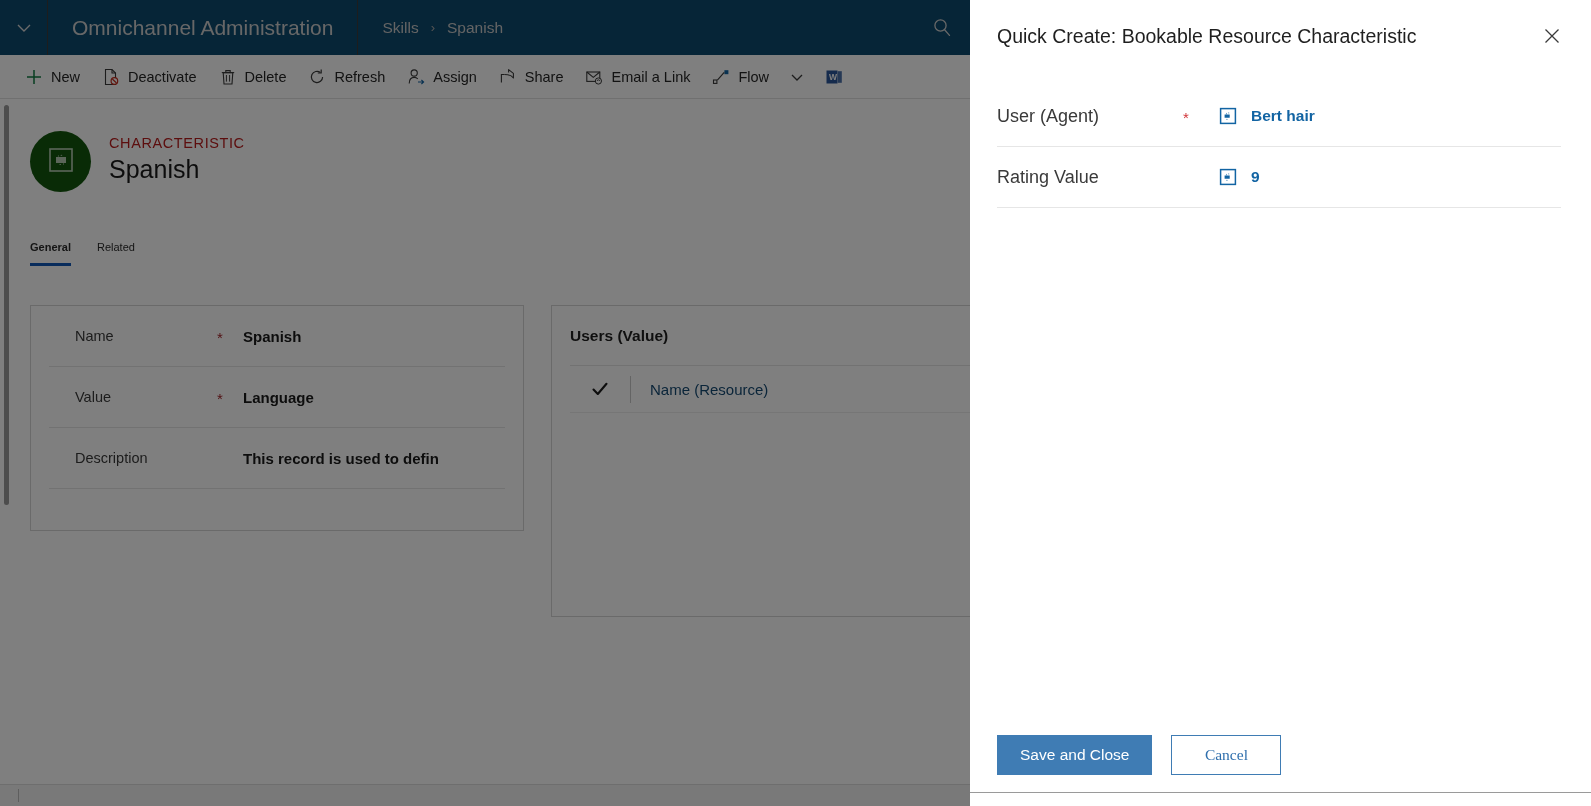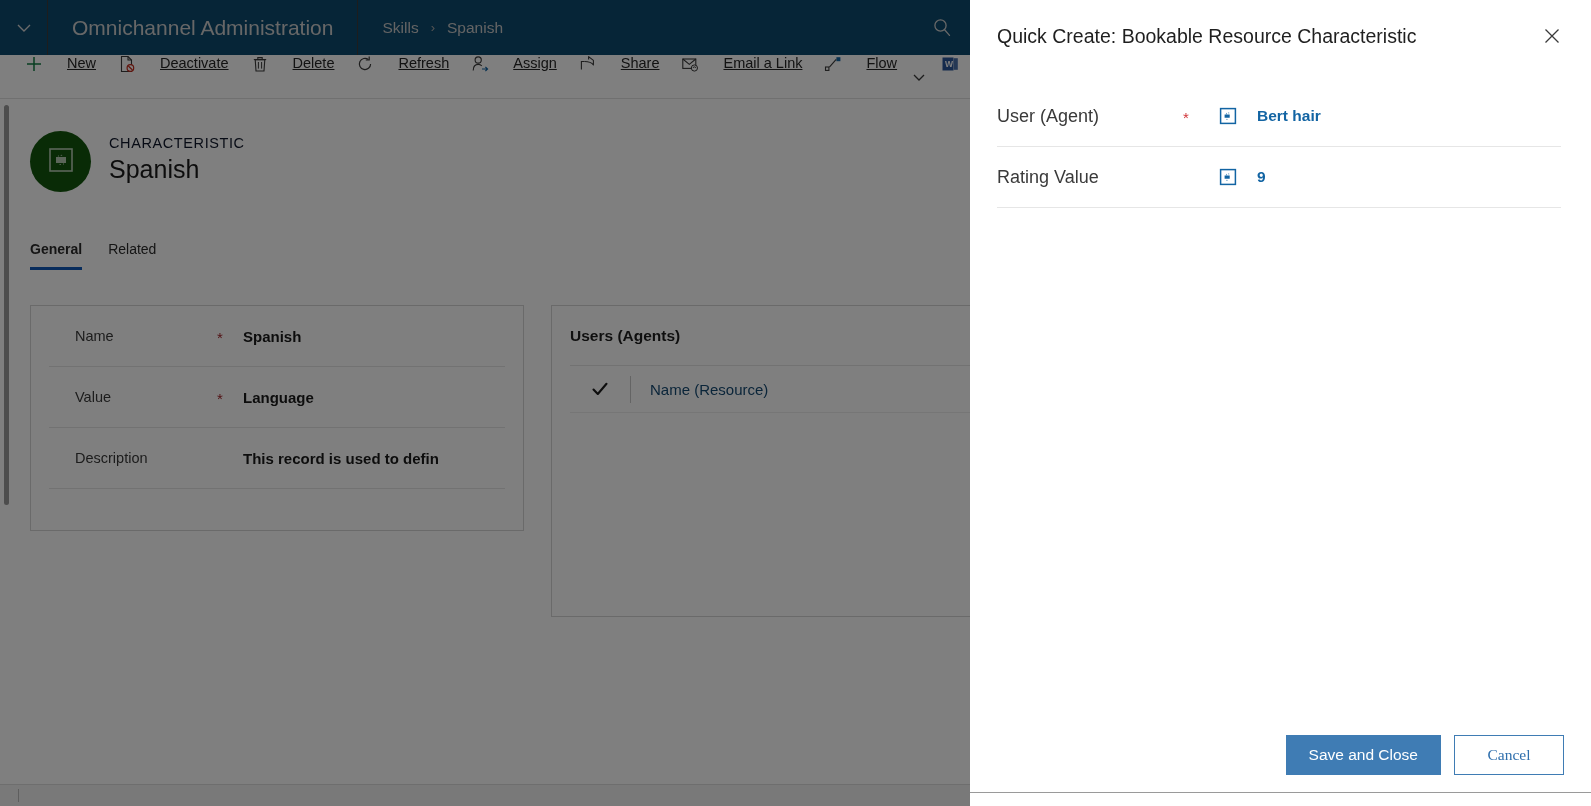--- a/index.html
+++ b/index.html
@@ -75,27 +75,27 @@
     background: #ffffff;
     border-bottom: 1px solid #e1e1e1;
     display: flex;
     align-items: center;
     padding-left: 14px;
     overflow: hidden;
     white-space: nowrap;
   }
   .cmd-item {
     display: inline-flex;
-    gap: 24px;
+    align-items: center;
+    gap: 8px;
     height: 44px;
     padding: 0 11px;
     font-size: 14.5px;
     color: #262626;
     cursor: pointer;
-    text-decoration: underline;
   }
   .cmd-item .ic { display: inline-flex; align-items: center; justify-content: center; width: 18px; height: 18px; }
   .cmd-chevron {
     display: inline-flex; align-items: center; justify-content: center;
     width: 34px; height: 44px; cursor: pointer;
   }
 
   
   .record-header {
     position: absolute;
@@ -110,38 +110,38 @@
     width: 61px; height: 61px;
     border-radius: 50%;
     background: #13570d;
     display: flex; align-items: center; justify-content: center;
     flex: 0 0 auto;
   }
   .rh-text { padding-top: 4px; }
   .rh-entity {
     font-size: 14.5px;
     letter-spacing: 0.6px;
-    color: #0f172a;
+    color: #b91c1c;
     margin-bottom: 4px;
   }
   .rh-name {
     font-size: 25px;
     color: #1a1a1a;
     font-weight: 400;
   }
 
   
   .tabs {
     position: absolute;
     top: 241px; left: 30px;
     display: flex;
     gap: 26px;
   }
   .tab {
-    font-size: 14px;
+    font-size: 11px;
     color: #2b2b2b;
     padding-bottom: 10px;
     cursor: pointer;
     border-bottom: 3px solid transparent;
   }
   .tab.active {
     font-weight: bold;
     border-bottom-color: #1058b8;
   }
 
@@ -303,38 +303,38 @@
   .qc-star {
     width: 36px;
     color: #d13438;
     font-size: 15px;
     line-height: 1;
     padding-top: 3px;
   }
   .qc-value {
     display: flex;
     align-items: center;
-    gap: 20px;
+    gap: 14px;
     cursor: pointer;
   }
   .qc-value-text {
     font-size: 15.5px;
     color: #1264a3;
     font-weight: bold;
     white-space: nowrap;
   }
   .lookup-icon { display: flex; align-items: center; }
 
   .qc-footer {
     flex: 0 0 auto;
     height: 76px;
     display: flex;
     align-items: center;
-    justify-content: flex-end;
-    gap: 13px;
+    justify-content: flex-start;
+    gap: 19px;
     padding: 0 27px;
   }
   .btn {
     height: 40px;
     min-width: 110px;
     padding: 0 22px;
     font-size: 15.5px;
     font-family: "Liberation Sans", sans-serif;
     cursor: pointer;
     border-radius: 0;
@@ -523,21 +523,21 @@
       <div class="field-value">Language</div>
     </div>
     <div class="field-row">
       <div class="field-label">Description</div>
       <div class="req-star"></div>
       <div class="field-value">This record is used to defin</div>
     </div>
   </div>
 
   <div class="subgrid-card">
-    <div class="subgrid-title">Users (Agents)</div>
+    <div class="subgrid-title">Users (Value)</div>
     <div class="subgrid-head">
       <div class="sg-check">
         <svg width="20" height="20" viewBox="0 0 20 20">
             <path d="M3.5 10.5 L7.8 15 L16.5 4.8" fill="none" stroke="#1a1a1a" stroke-width="2.1" stroke-linecap="round" stroke-linejoin="round"></path>
           </svg>
       </div>
       <div class="sg-divider"></div>
       <div class="sg-col">Name (Resource)</div>
     </div>
   </div>

